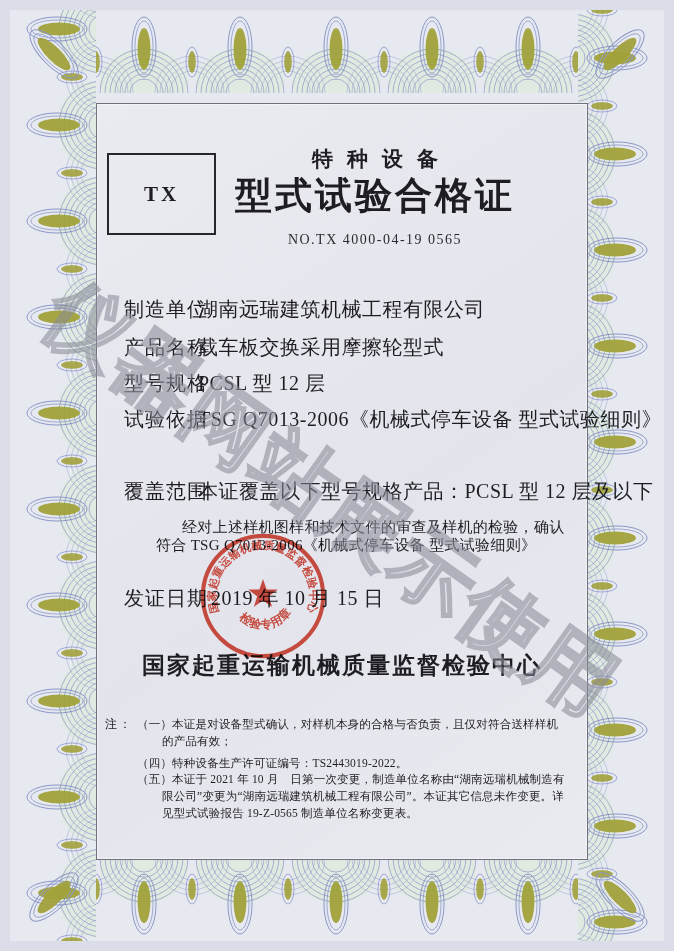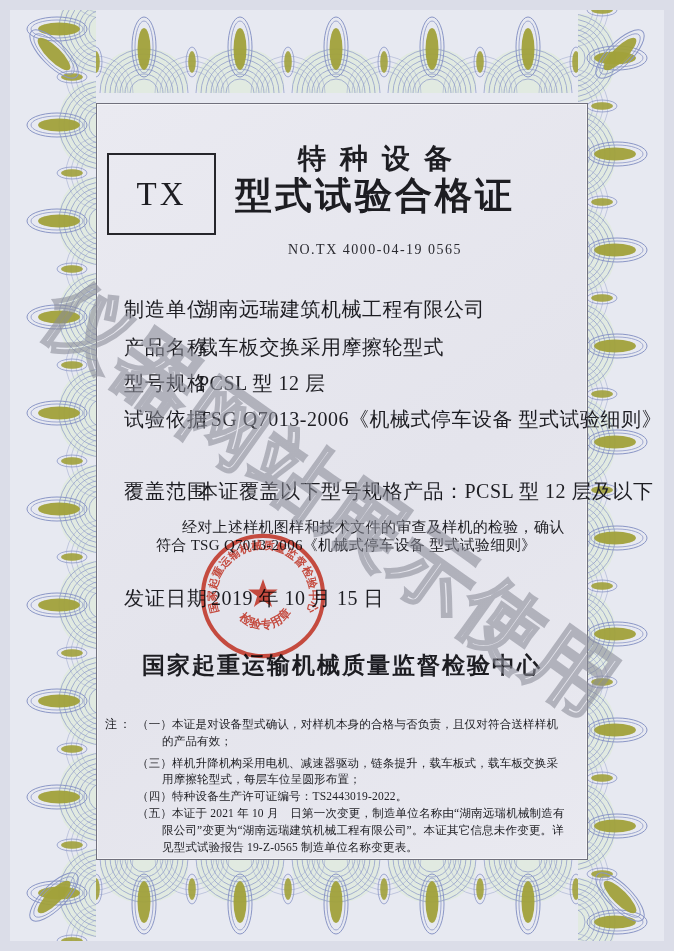--- a/index.html
+++ b/index.html
@@ -16,26 +16,26 @@
     background:linear-gradient(145deg,#eaeaf1 0%,#e4e4ec 55%,#e9e9f0 100%);
     border:1px solid #70707c;
     box-shadow:0 0 0 1px rgba(255,255,255,.5) inset;
     z-index:2;
   }
   .panel *{position:absolute;}
   .tx-box{
     left:10px;top:49px;width:105px;height:78px;
     border:2px solid #26262b;display:flex;align-items:center;justify-content:center;
   }
-  .tx-box span{position:static;font-size:33px;font-weight:normal;letter-spacing:3px;}
+  .tx-box span{position:static;font-size:21px;font-weight:bold;letter-spacing:3px;}
   .head{left:68px;top:42px;width:420px;text-align:center;}
   .head *{position:static;display:block;}
-  .head .cat{font-size:28px;font-weight:600;letter-spacing:14px;text-indent:14px;line-height:26px;}
+  .head .cat{font-size:21px;font-weight:600;letter-spacing:14px;text-indent:14px;line-height:26px;}
   .head .main{font-size:37px;font-weight:bold;letter-spacing:3px;line-height:48px;white-space:nowrap;}
-  .head .certno{font-size:14px;letter-spacing:1.5px;margin-top:22px;color:#2a2a30;}
+  .head .certno{font-size:14px;letter-spacing:1.5px;margin-top:12px;color:#2a2a30;}
   .row{left:27px;width:450px;font-size:20px;line-height:17px;white-space:nowrap;}
   .row .lbl{position:static;display:inline-block;width:69px;letter-spacing:1px;}
   .row .val{position:static;display:inline-block;letter-spacing:0.5px;}
   .r0{top:197px}.r1{top:235px}.r2{top:271px}.r3{top:307px}.r4{top:343px}.r5{top:379px}
   .statement{left:59px;top:414px;width:414px;font-size:15px;line-height:18px;text-indent:26px;letter-spacing:0.3px;}
   .issue{top:486px;}
   .issue .lbl{width:82px;text-align:right;}
   .authority{left:0;top:546px;width:100%;text-align:center;font-size:23px;font-weight:bold;letter-spacing:2px;}
   .note-label{left:8px;top:612px;font-size:12px;letter-spacing:2px;}
   .notes{left:40px;top:612px;width:428px;font-size:11.5px;line-height:16.8px;}
@@ -173,21 +173,20 @@
   <div class="row issue">
     <span class="lbl">发证日期</span>
     <span class="val">2019 年 10 月 15 日</span>
   </div>
 
   <div class="authority">国家起重运输机械质量监督检验中心</div>
 
   <div class="note-label">注：</div>
   <div class="notes">
     <span class="note-item">（一）本证是对设备型式确认，对样机本身的合格与否负责，且仅对符合送样样机的产品有效；</span>
-    <span class="note-item">（三）样机升降机构采用电机、减速器驱动，链条提升，载车板式，载车板交换采用摩擦轮型式，每层车位呈圆形布置；</span>
     <span class="note-item">（四）特种设备生产许可证编号：TS2443019-2022。</span>
     <span class="note-item">（五）本证于 2021 年 10 月　日第一次变更，制造单位名称由“湖南远瑞机械制造有限公司”变更为“湖南远瑞建筑机械工程有限公司”。本证其它信息未作变更。详见型式试验报告 19-Z-0565 制造单位名称变更表。</span>
   </div>
 </div>
 
 <div class="watermark">仪器网站展示使用</div>
 
 <svg class="seal" viewBox="0 0 160 160" xmlns="http://www.w3.org/2000/svg">
   <defs>
     <path id="sealTopArc" d="M 25.5 99.8 A 58 58 0 1 1 134.5 99.8" fill="none"></path>

